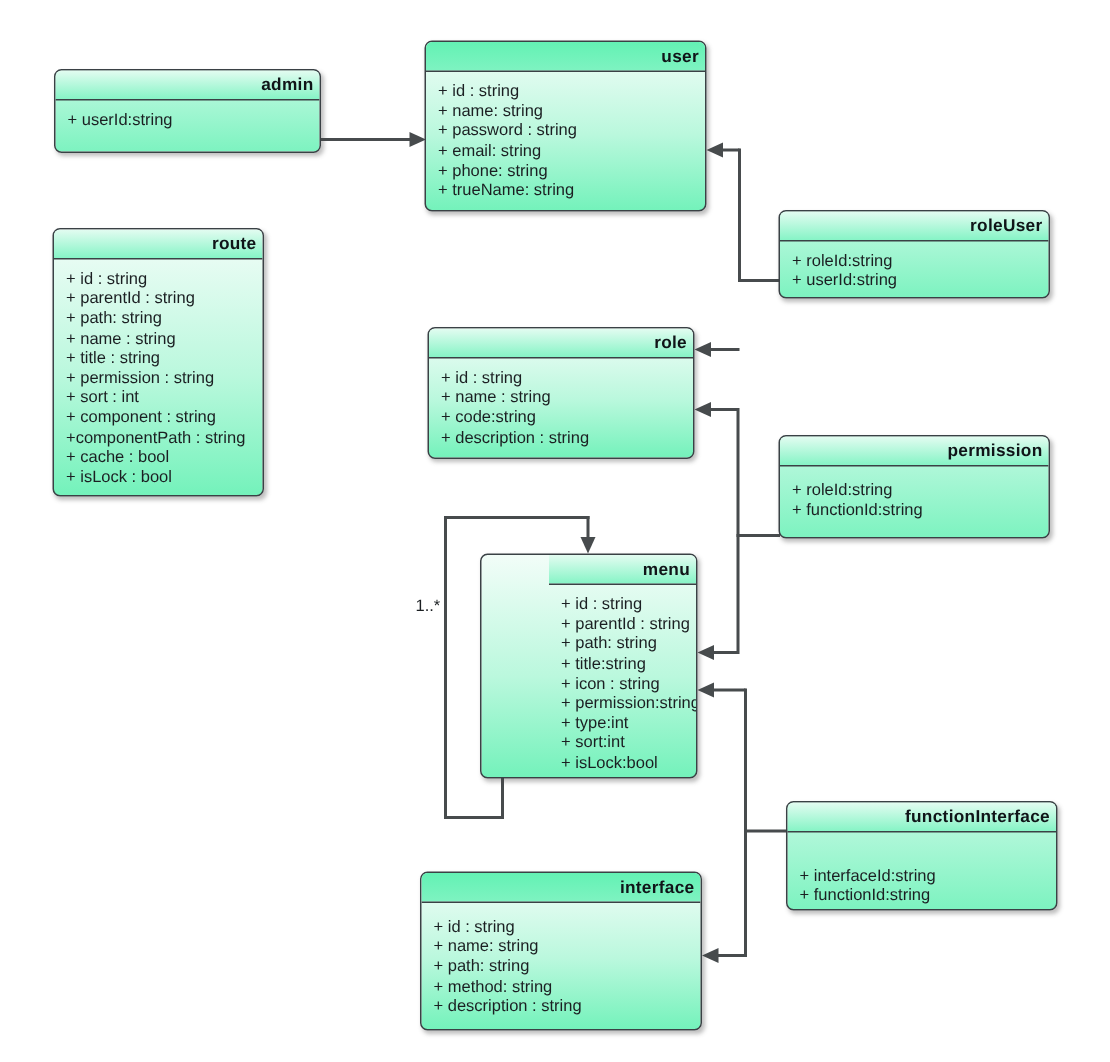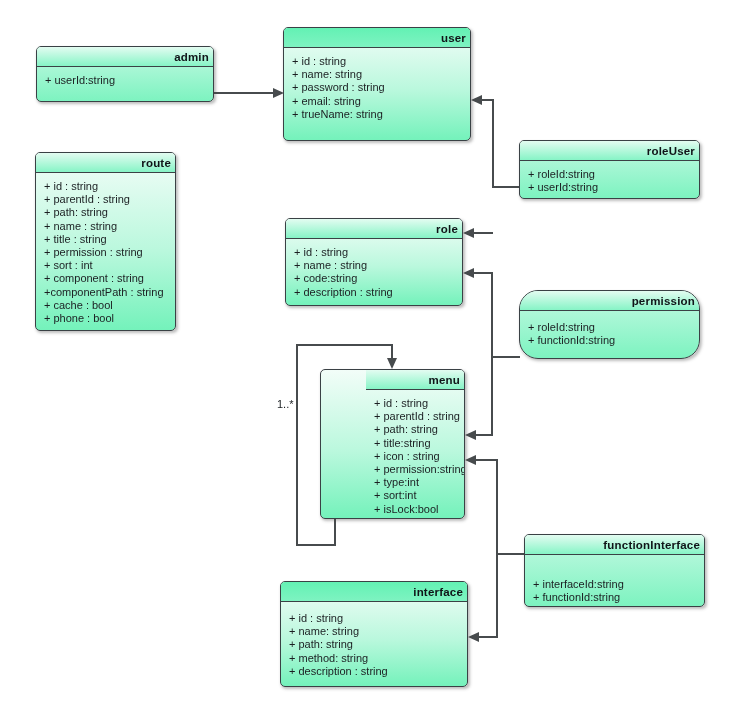--- a/index.html
+++ b/index.html
@@ -101,38 +101,39 @@
       </div>
   </div>
 
   <div class="entity" style="left:283px;top:27px;width:188px;height:114px;">
     <div class="hdr solid">user</div>
     <div class="attrs">
         <div class="attr">+ id : string</div>
         <div class="attr">+ name: string</div>
         <div class="attr">+ password : string</div>
         <div class="attr">+ email: string</div>
+        <div class="attr">+ phone: string</div>
         <div class="attr">+ trueName: string</div>
       </div>
   </div>
 
   <div class="entity" style="left:35px;top:152px;width:141px;height:179px;">
     <div class="hdr">route</div>
     <div class="attrs">
         <div class="attr">+ id : string</div>
         <div class="attr">+ parentId : string</div>
         <div class="attr">+ path: string</div>
         <div class="attr">+ name : string</div>
         <div class="attr">+ title : string</div>
         <div class="attr">+ permission : string</div>
         <div class="attr">+ sort : int</div>
         <div class="attr">+ component : string</div>
         <div class="attr">+componentPath : string</div>
         <div class="attr">+ cache : bool</div>
-        <div class="attr">+ phone : bool</div>
+        <div class="attr">+ isLock : bool</div>
       </div>
   </div>
 
   <div class="entity fill-green" style="left:519px;top:140px;width:181px;height:59px;">
     <div class="hdr">roleUser</div>
     <div class="attrs">
         <div class="attr">+ roleId:string</div>
         <div class="attr">+ userId:string</div>
       </div>
   </div>
@@ -140,21 +141,21 @@
   <div class="entity" style="left:285px;top:218px;width:178px;height:88px;">
     <div class="hdr">role</div>
     <div class="attrs">
         <div class="attr">+ id : string</div>
         <div class="attr">+ name : string</div>
         <div class="attr">+ code:string</div>
         <div class="attr">+ description : string</div>
       </div>
   </div>
 
-  <div class="entity fill-green" style="left:519px;top:290px;width:181px;height:69px;border-radius:19px;">
+  <div class="entity fill-green" style="left:519px;top:290px;width:181px;height:69px;">
     <div class="hdr">permission</div>
     <div class="attrs" style="padding-top:10px;">
         <div class="attr">+ roleId:string</div>
         <div class="attr">+ functionId:string</div>
       </div>
   </div>
 
   <div class="entity" style="left:320px;top:369px;width:145px;height:150px;padding-left:45px;">
     <div class="hdr">menu</div>
     <div class="attrs">

